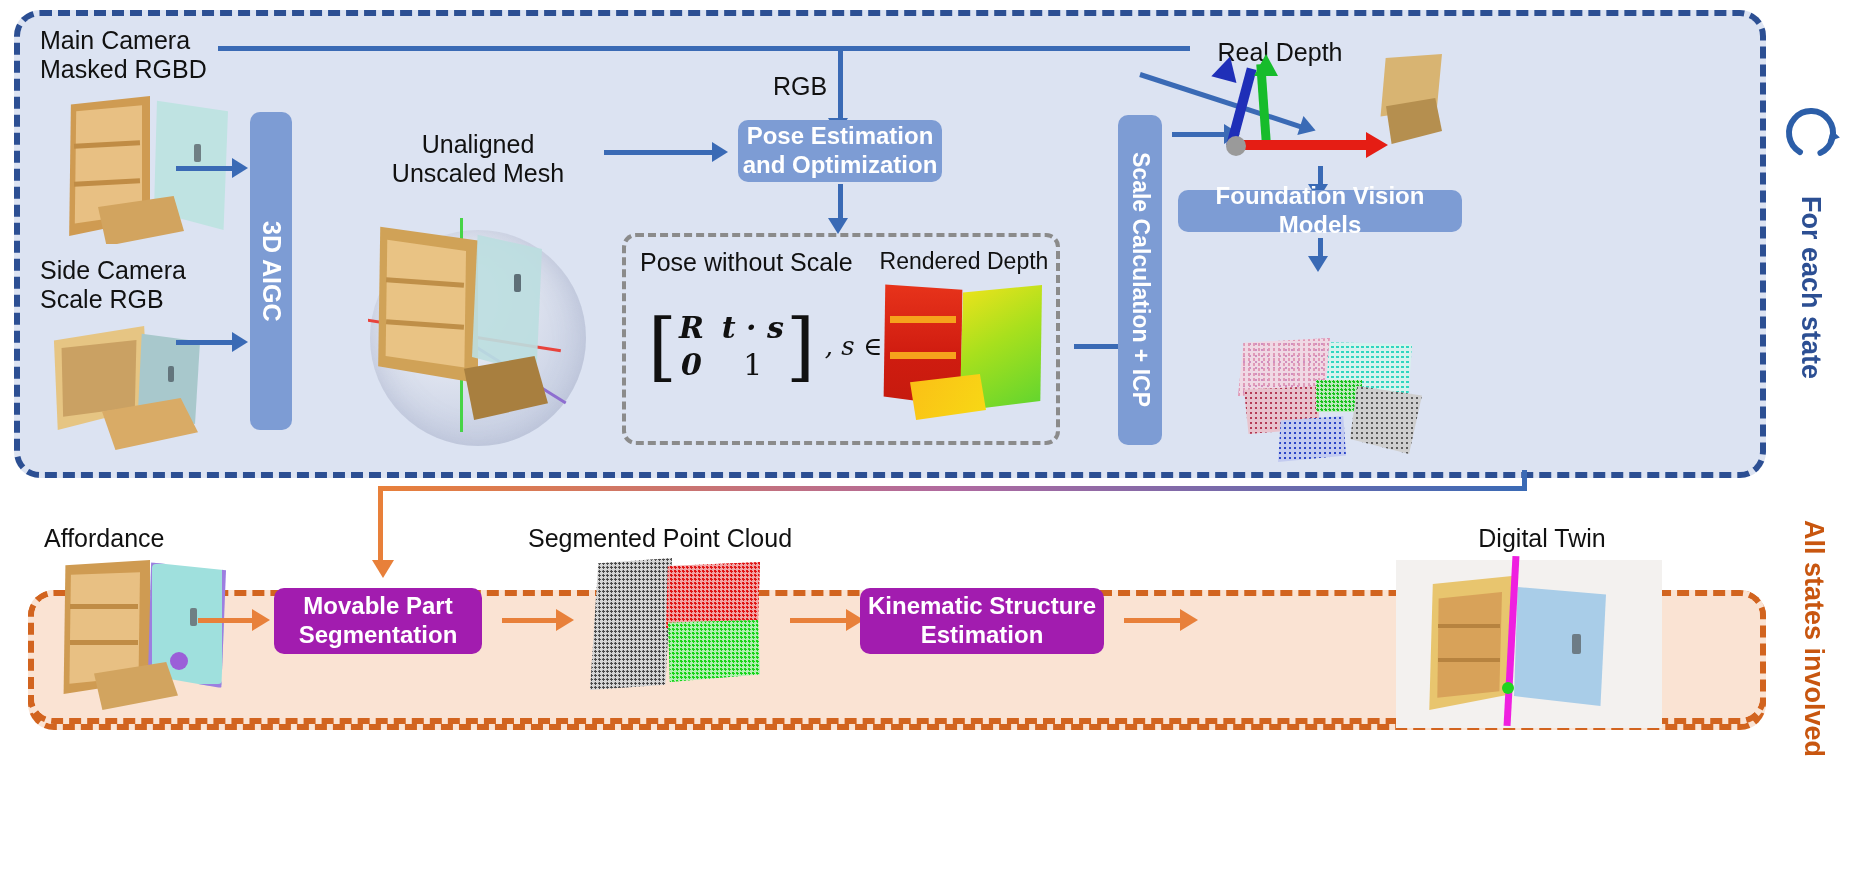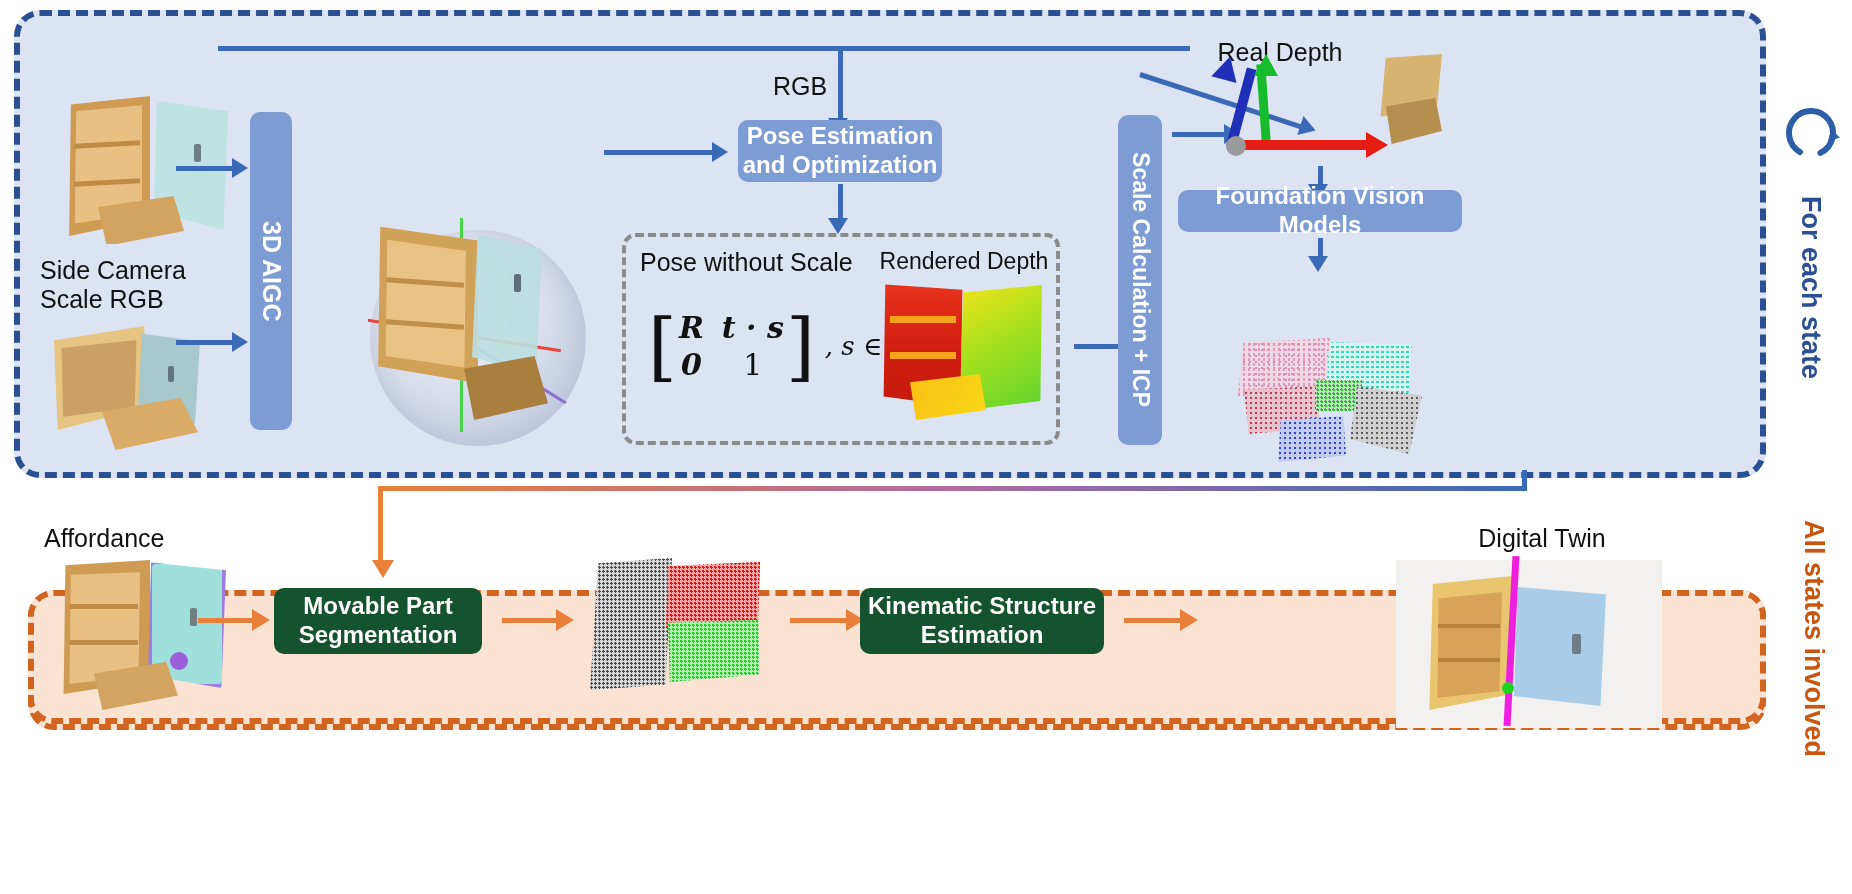--- a/index.html
+++ b/index.html
@@ -52,21 +52,21 @@
     align-items: center;
     justify-content: center;
     text-align: center;
     color: #ffffff;
     font-weight: bold;
     border-radius: 10px;
     line-height: 1.2;
   }
   .proc.blue  { background: #7d9cd4; }
   .proc.blue2 { background: #7d9cd4; }
-  .proc.orange{ background: #14532d; }
+  .proc.orange{ background: #a21caf; }
 
   .vbar {
     position: absolute;
     box-sizing: border-box;
     background: #7d9cd4;
     border-radius: 10px;
     color: #fff;
     font-weight: bold;
     display: flex;
     align-items: center;
@@ -208,20 +208,21 @@
 
   <div class="side-label" id="label-for-each-state">
     <span>For each state</span>
   </div>
 
   <svg id="loop-icon" viewBox="0 0 66 66">
     <path d="M55 33a22 22 0 1 1-9.5-18.1" fill="none" stroke="#2c5ea8" stroke-width="6" stroke-linecap="round" transform="rotate(120 33 33)"></path>
     <polygon points="52,30 62,36 51,43" fill="#2c5ea8" transform="rotate(12 55 36)"></polygon>
   </svg>
 
+  <div class="cap" id="cap-main-camera" style="left:40px; top:26px; width:260px; text-align:left;"><span>Main Camera</span><br><span>Masked RGBD</span></div>
 
   <div class="img" id="img-main-camera" style="left:58px; top:92px; width:190px; height:152px;">
     <div style="position:absolute;left:6px;top:4px;width:86px;height:140px;background:#cf9b52;
                 clip-path:polygon(8% 6%, 100% 0%, 100% 88%, 6% 100%);"></div>
     <div style="position:absolute;left:14px;top:12px;width:70px;height:122px;background:#e8c083;
                 clip-path:polygon(6% 6%, 100% 1%, 100% 90%, 4% 98%);"></div>
     <div style="position:absolute;left:16px;top:50px;width:66px;height:5px;background:#c08c45;transform:rotate(-3deg);"></div>
     <div style="position:absolute;left:16px;top:88px;width:66px;height:5px;background:#c08c45;transform:rotate(-3deg);"></div>
     <div style="position:absolute;left:96px;top:6px;width:74px;height:132px;background:#bfe3e2;border-radius:2px;
                 clip-path:polygon(4% 2%, 100% 10%, 94% 100%, 0% 86%);"></div>
@@ -246,20 +247,21 @@
 
   <div class="aline-h" style="left:176px; top:166px; width:56px;"></div>
   <div class="ahead-r" style="left:232px; top:158px;"></div>
   <div class="aline-h" style="left:176px; top:340px; width:56px;"></div>
   <div class="ahead-r" style="left:232px; top:332px;"></div>
 
   <div class="vbar" id="block-3d-aigc" style="left:250px; top:112px; width:42px; height:318px; font-size:25px;">
     <span>3D AIGC</span>
   </div>
 
+  <div class="cap" id="cap-unaligned-mesh" style="left:352px; top:130px; width:252px;"><span>Unaligned</span><br><span>Unscaled Mesh</span></div>
 
   <div id="mesh-sphere"></div>
   <div class="img" id="img-unaligned-mesh" style="left:368px; top:218px; width:220px; height:228px;">
 
     <div class="axisline" style="left:92px; top:-36px; width:3px; height:250px; background:#47d447;"></div>
 
     <div class="axisline" style="left:-2px; top:116px; width:196px; height:3px; background:#e8433c; transform:rotate(9deg);"></div>
 
     <div class="axisline" style="left:96px; top:120px; width:120px; height:3px; background:#8e6ed0; transform:rotate(32deg); transform-origin: left center;"></div>
     <div style="position:absolute;left:6px;top:2px;width:104px;height:170px;background:#d0a257;
@@ -424,20 +426,21 @@
   <div class="proc orange" id="block-movable-part" style="left:274px; top:588px; width:208px; height:66px; font-size:24px;">
     <div>
       <span>Movable Part</span><br>
       <span>Segmentation</span>
     </div>
   </div>
 
   <div class="oline-h" style="left:502px; top:618px; width:54px;"></div>
   <div class="ohead-r" style="left:556px; top:609px;"></div>
 
+  <div class="cap" style="left:500px; top:524px; width:320px; font-size:25px;">Segmented Point Cloud</div>
 
   <div class="pc" id="pc-segmented" style="left:590px; top:558px; width:176px; height:134px;">
     <div style="position:absolute;left:0;top:0;width:82px;height:132px;background:
       radial-gradient(circle at 35% 35%, #4a4a4a 0 1.2px, transparent 1.3px) 0 0/4px 4px,
       #d6d6d6; clip-path:polygon(10% 4%, 100% 0%, 92% 96%, 0% 100%);"></div>
     <div style="position:absolute;left:76px;top:4px;width:94px;height:66px;background:
       radial-gradient(circle at 35% 35%, #e01515 0 1.3px, transparent 1.4px) 0 0/4px 4px,
       #f2a5a5; clip-path:polygon(2% 6%, 100% 0%, 98% 88%, 0% 100%);"></div>
     <div style="position:absolute;left:78px;top:62px;width:92px;height:62px;background:
       radial-gradient(circle at 35% 35%, #18d418 0 1.3px, transparent 1.4px) 0 0/4px 4px,

